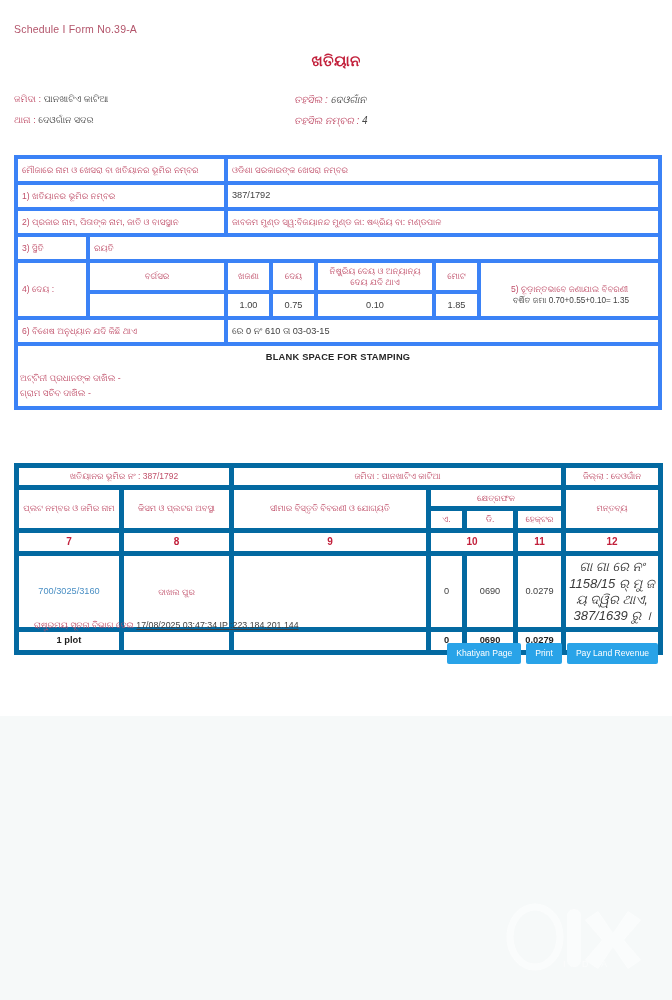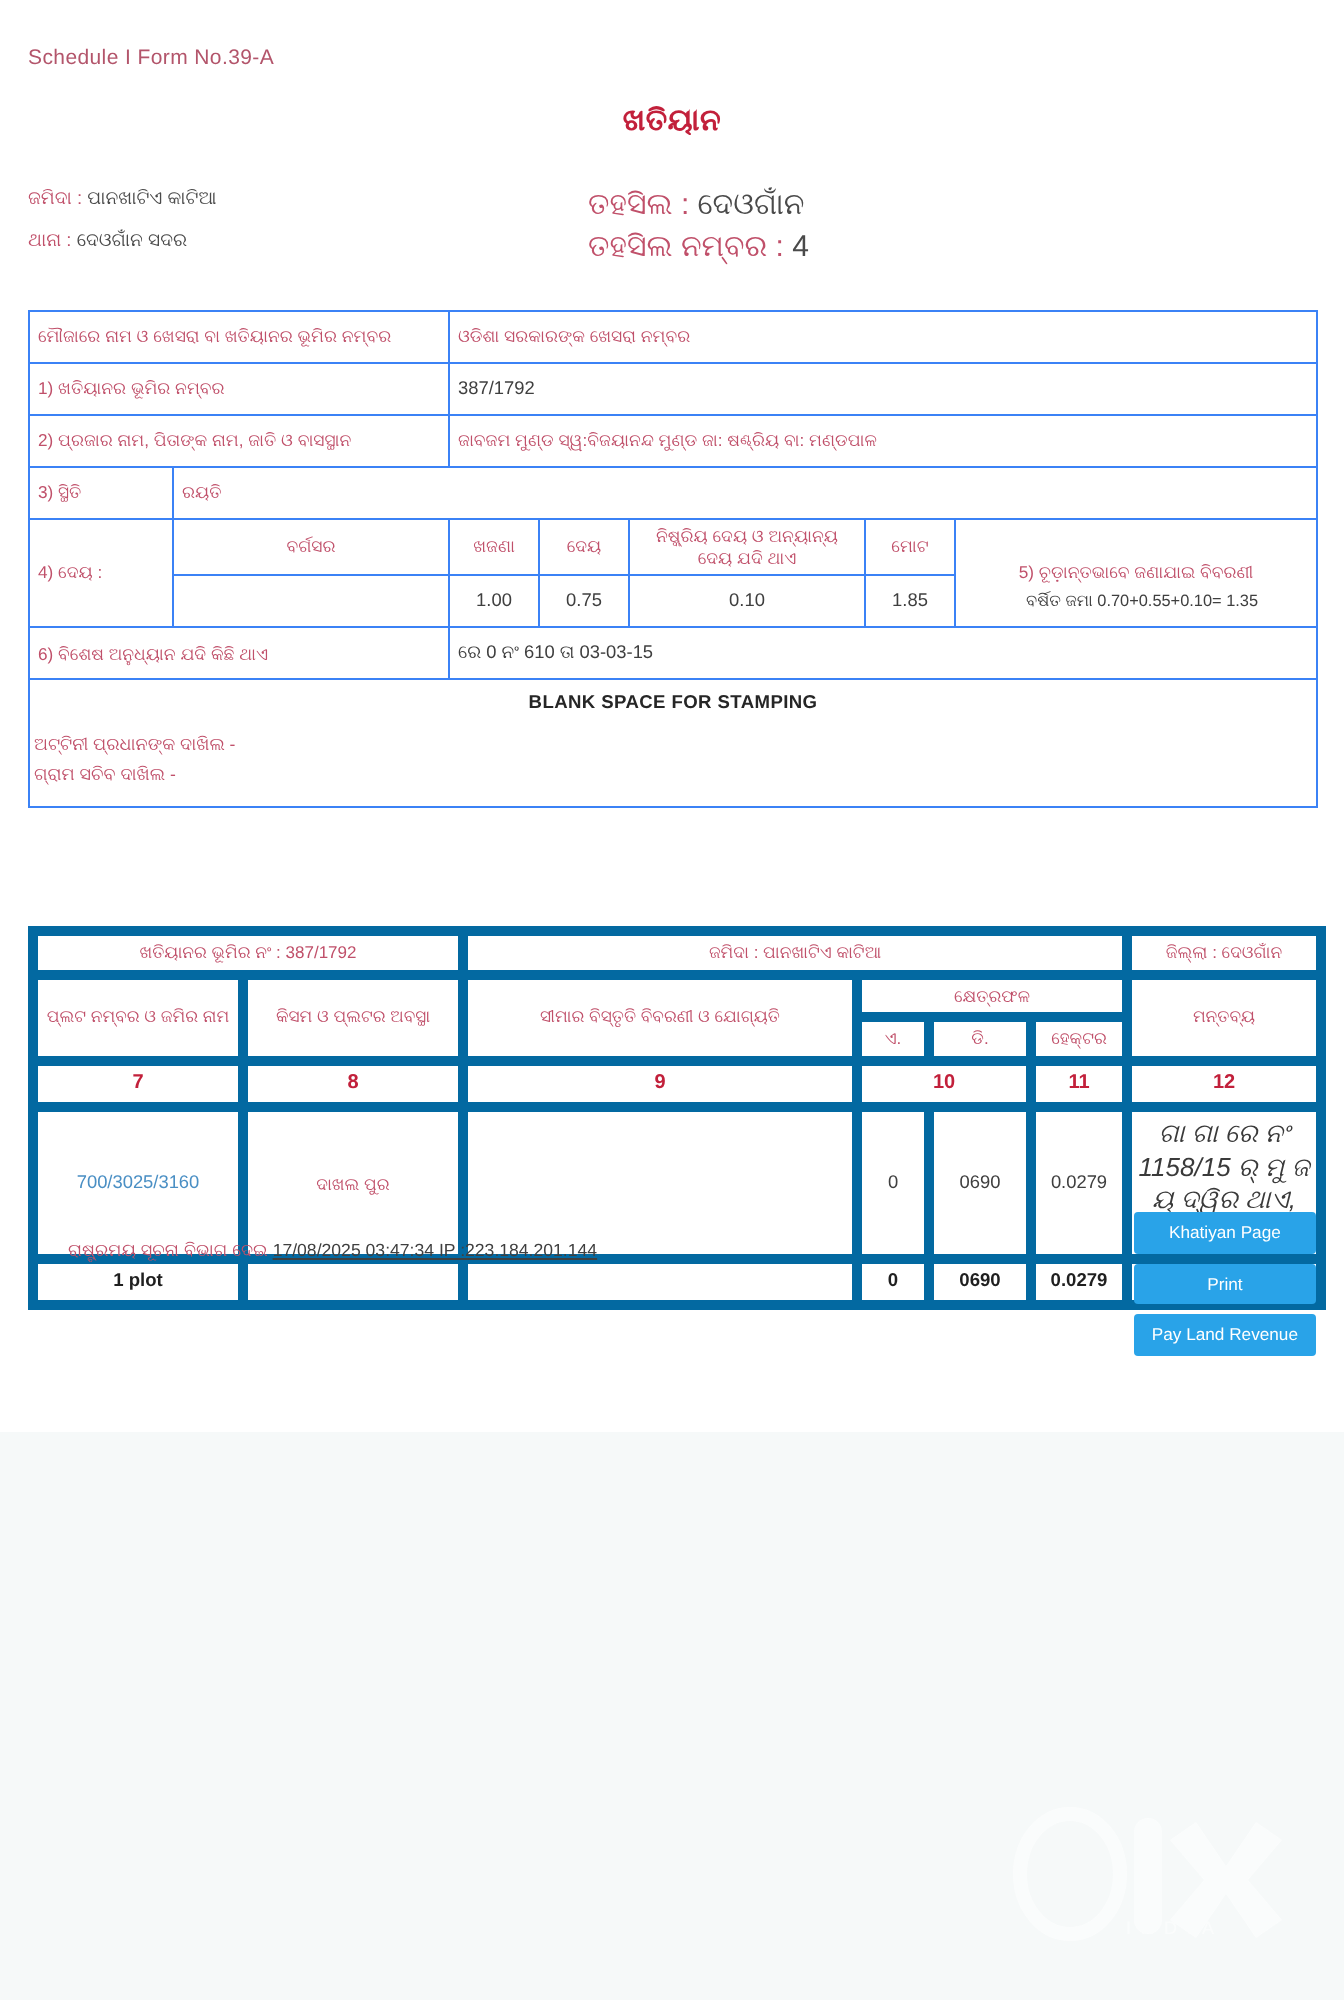--- a/index.html
+++ b/index.html
@@ -34,33 +34,33 @@
   #doctitle {
     position:absolute; left:0; top:52px; width:672px;
     text-align:center; font-size:15px; font-weight:bold; color:#c2203b;
     letter-spacing:.3px;
   }
 
   
   #meta { position:absolute; left:14px; top:94px; width:644px; }
   .metarow { position:relative; height:20.5px; }
   .metaL { position:absolute; left:0;   font-size:9.3px; color:#c0506a; white-space:nowrap;}
-  .metaR { position:absolute; left:280px; font-size:15px; color:#c0506a; white-space:nowrap;}
+  .metaR { position:absolute; left:280px; font-size:10px; color:#c0506a; white-space:nowrap;font-style:italic;}
   .metaL b, .metaR b { font-weight:normal; color:#4a4a4a; }
 
   
   table.doc {
     border-collapse:collapse;
     table-layout:fixed;
     width:644px;
     font-size:8.6px;
     color:#c0506a;
   }
   table.doc td {
-    border:1px solid #3b82f6;
+    border:4px solid #3b82f6;
     padding:3px 4px;
     vertical-align:middle;
     line-height:1.25;
   }
   .val { color:#3f3f3f; font-size:9.2px; }
   .ctr { text-align:center; }
 
   
   #t1wrap { position:absolute; left:14px; top:155px; }
   #t1 td { height:26px; }
@@ -82,21 +82,21 @@
   .remark { font-size:13px; color:#3a3a3a; text-align:left; line-height:1.3;font-style:italic; }
 
   
   #footline {
     position:absolute; left:34px; top:620px;
     font-size:8.8px; color:#c0506a;
   }
   #footline .ts { color:#3f3f3f;text-decoration:underline; }
 
   
-  #btnbar { position:absolute; right:14px; top:606px; display:flex; gap:5px;flex-direction:column; }
+  #btnbar { position:absolute; right:14px; top:643px; display:flex; gap:5px; }
   .btn {
     background:#29a3e8; color:#ffffff; border:none;
     font-family:"Liberation Sans", sans-serif;
     font-size:8.6px; padding:6px 9px; border-radius:2px;
     cursor:pointer; white-space:nowrap; line-height:1;
   }
 
   
   #wm {
     position:absolute; left:505px; top:895px;

